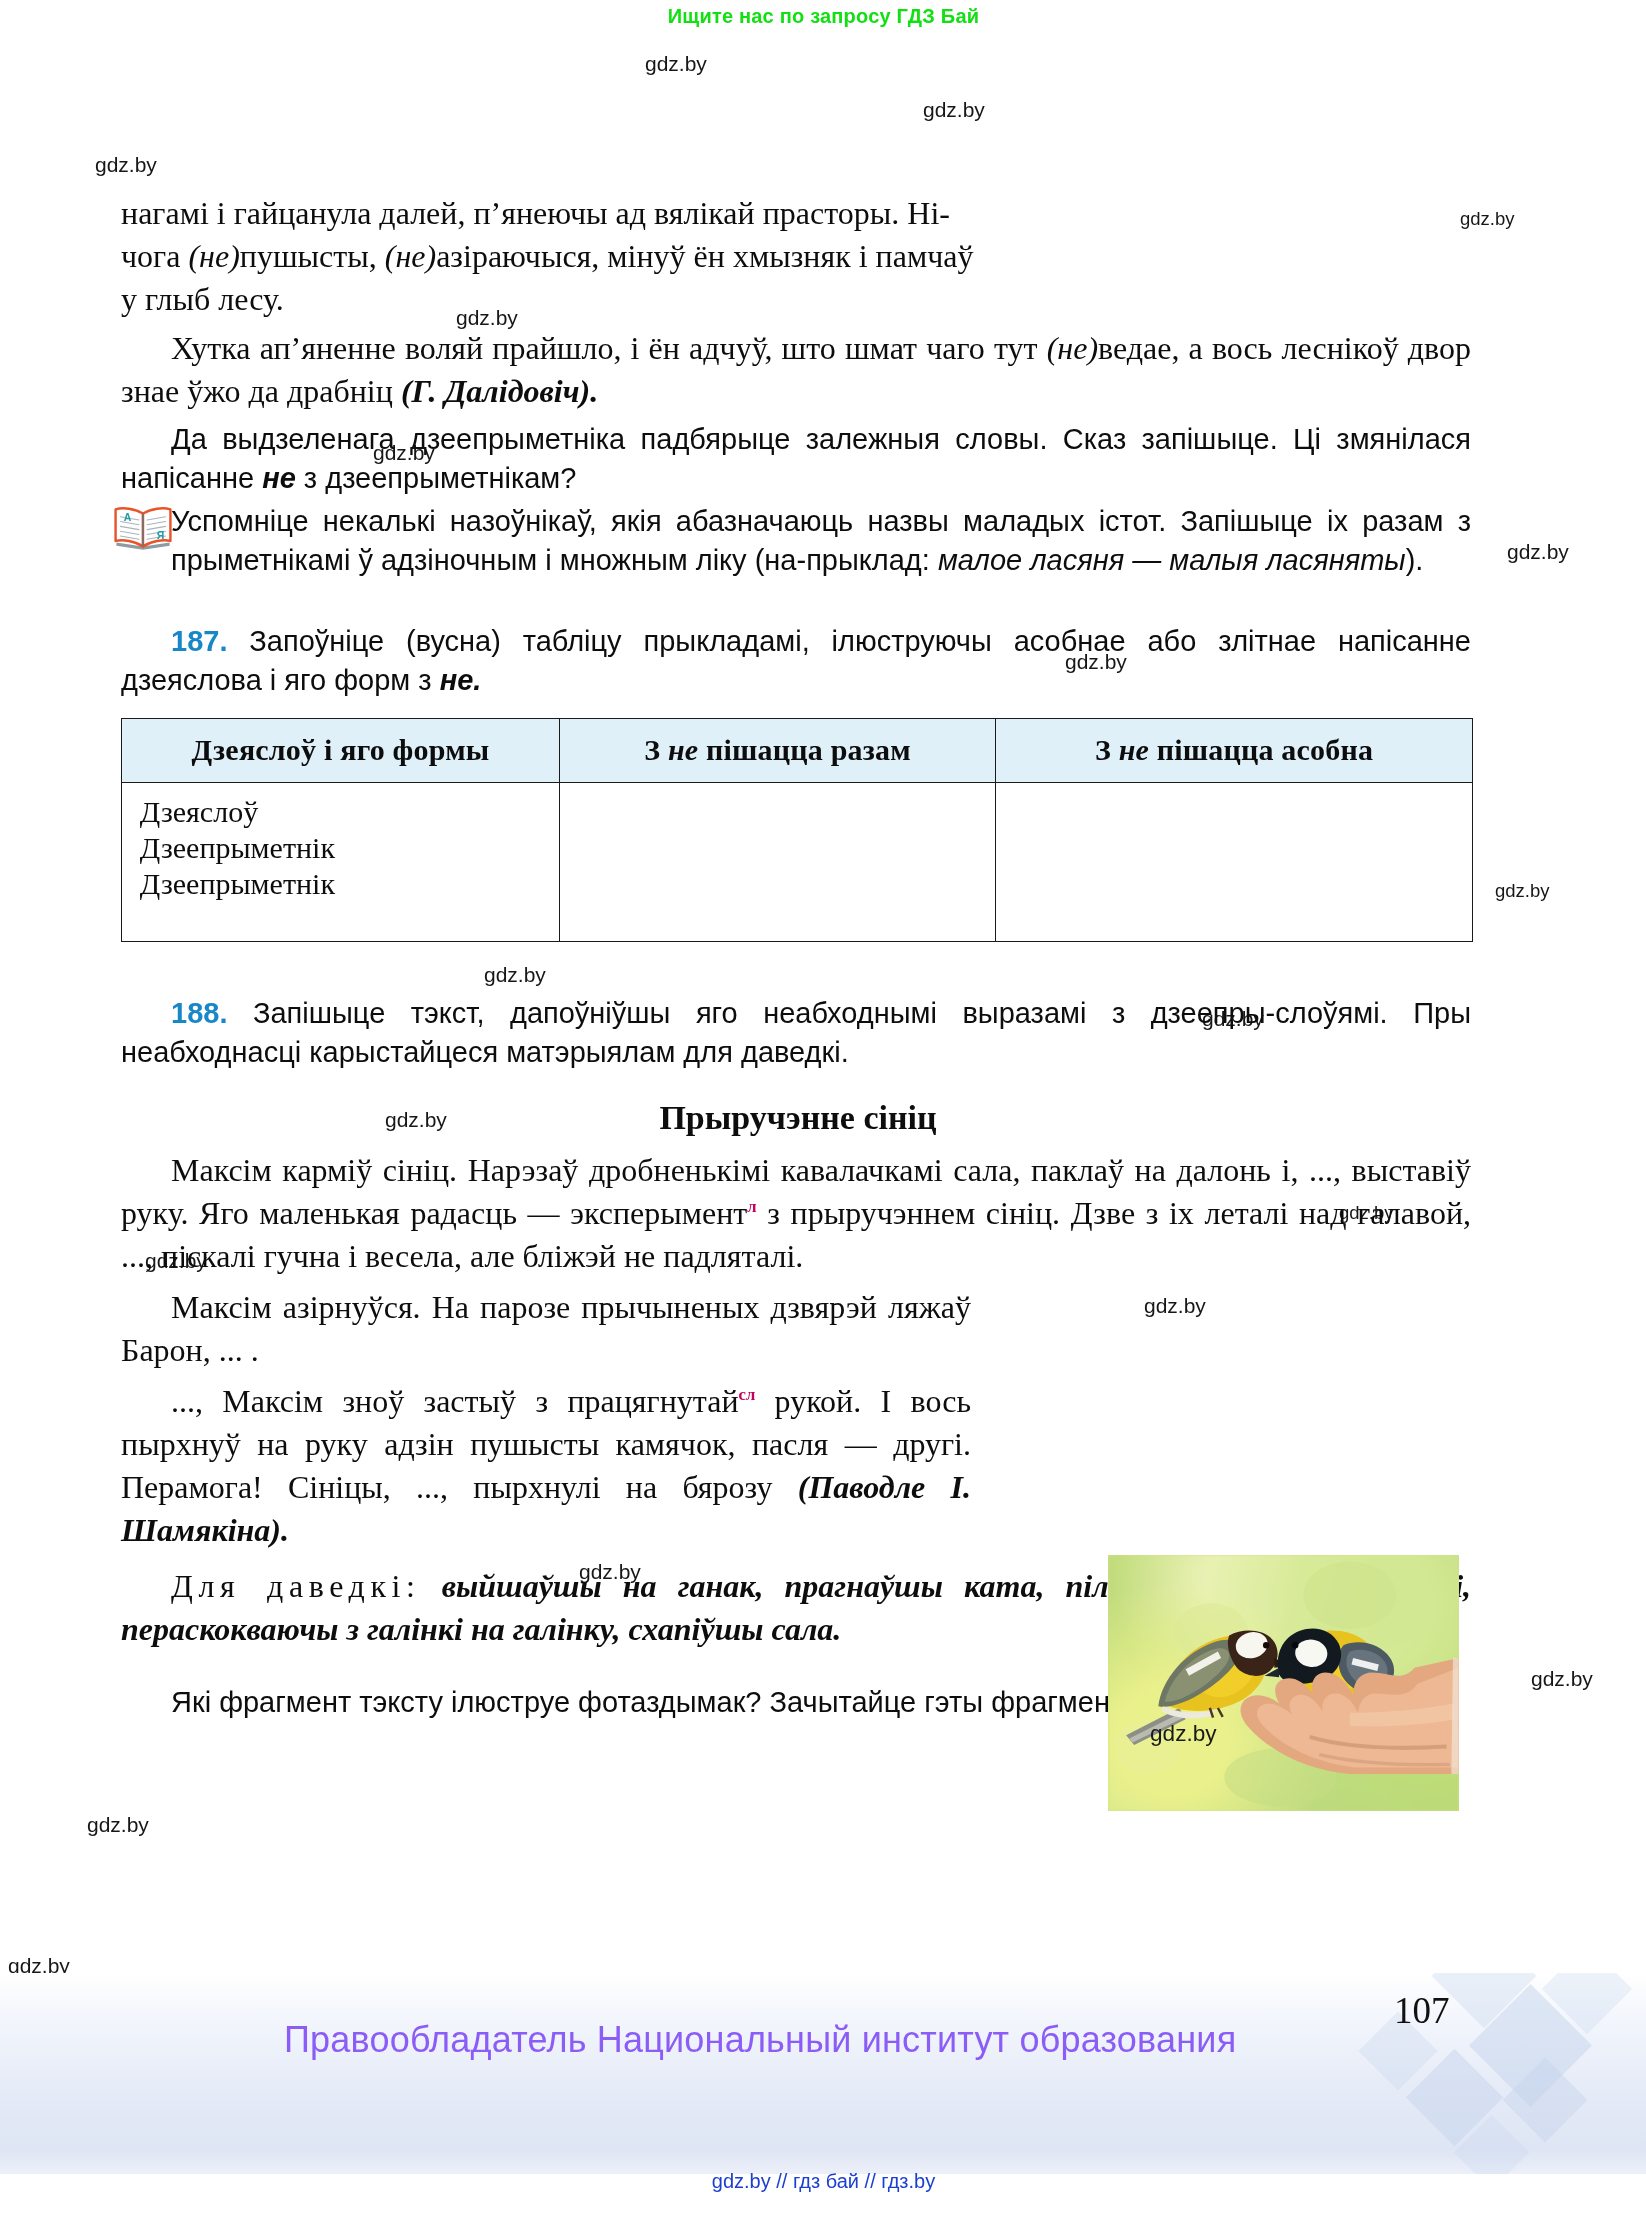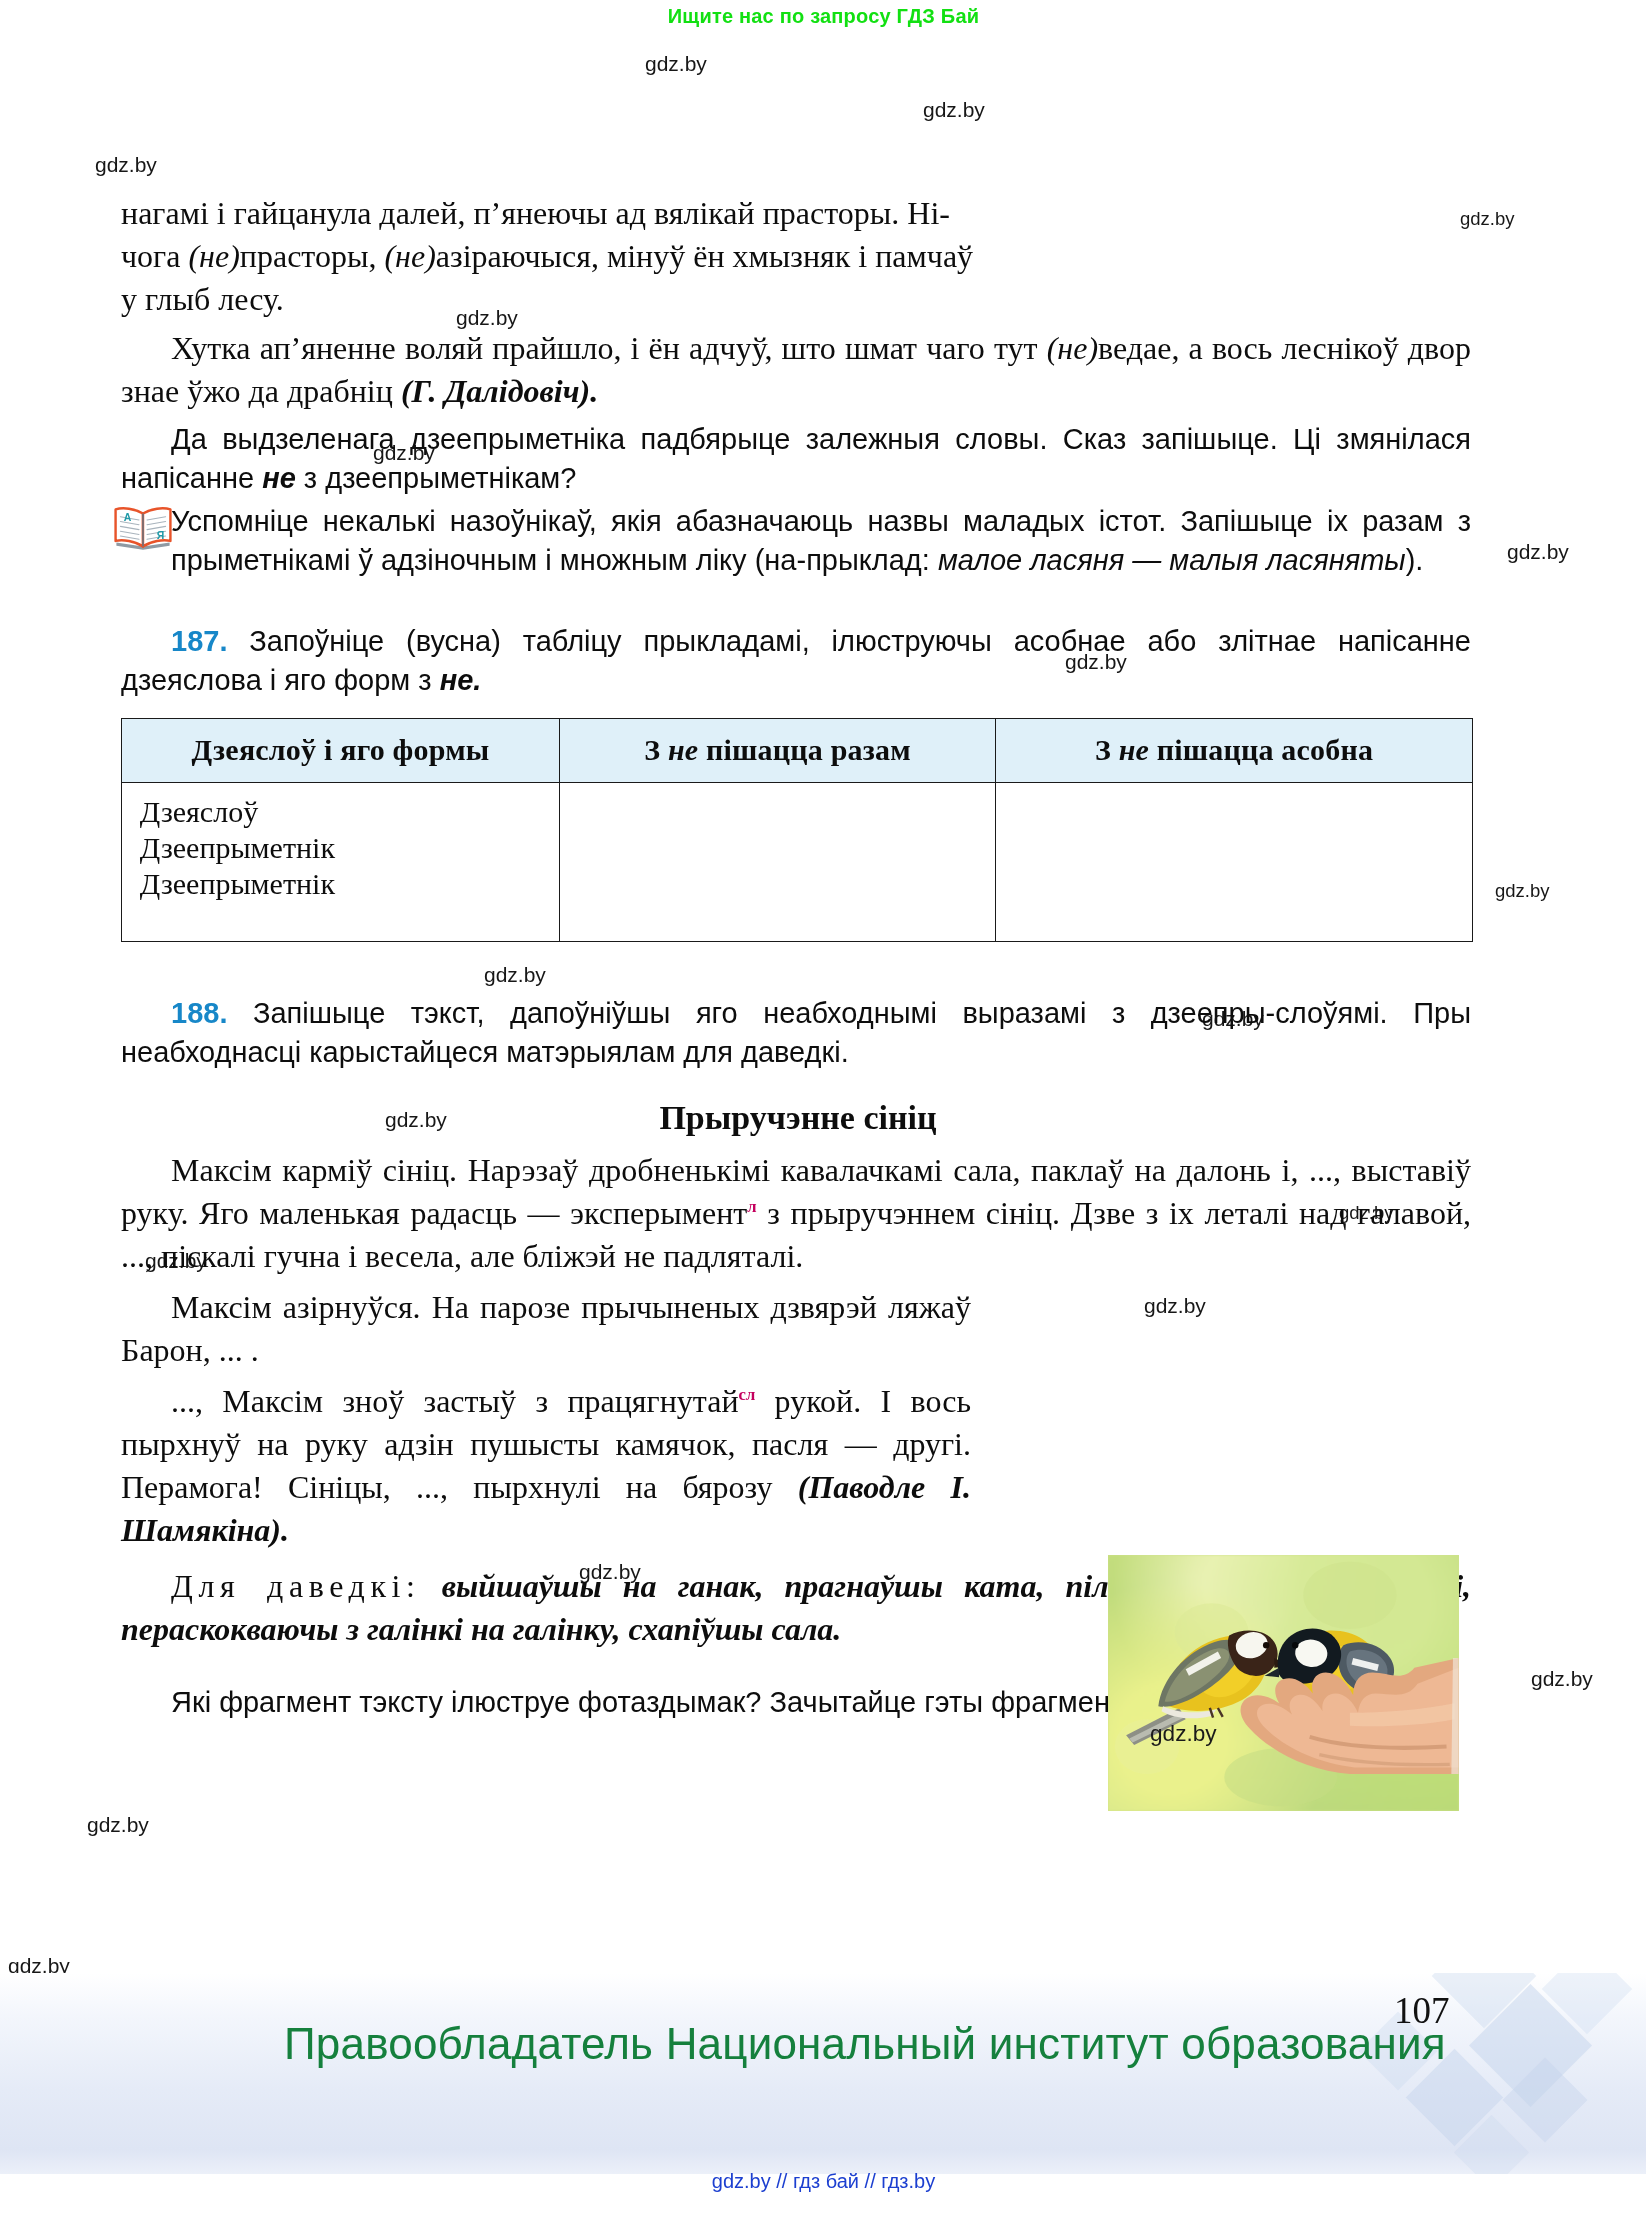--- a/index.html
+++ b/index.html
@@ -36,23 +36,23 @@
     color: #171717;
     font-family: "Liberation Sans", sans-serif;
     font-size: 21px;
     white-space: nowrap;
     pointer-events: none;
   }
   .wm.small { font-size: 18.5px; }
 
   .wm-pink {
     position: absolute;
-    color: #15803d;
-    font-family: "Liberation Sans", sans-serif;
-    font-size: 44px;
+    color: #8b5cf6;
+    font-family: "Liberation Sans", sans-serif;
+    font-size: 36px;
     white-space: nowrap;
     letter-spacing: 0.2px;
   }
   .wm-blue {
     position: absolute;
     color: #1c3fd0;
     font-family: "Liberation Sans", sans-serif;
     font-size: 20px;
     font-weight: normal;
     white-space: nowrap;
@@ -239,21 +239,21 @@
 <div class="wm" style="left:8px; top:1954px;">gdz.by</div>
 <div class="wm" style="left:471px; top:2011px;">gdz.by</div>
 <div class="wm" style="left:1428px; top:2067px;">gdz.by</div>
 <div class="wm" style="left:853px; top:2128px;">gdz.by</div>
 
 <div class="page">
 
   <div class="serif no-just" style="margin-top:192px;">
     <div>нагамі і гайцанула далей, п’янеючы ад вялікай прасторы. Ні-</div>
     <div>
-      <span>чога </span><span class="it">(не)</span><span>прасторы, </span><span class="it">(не)</span><span>азіраючыся, мінуў ён хмызняк і памчаў</span>
+      <span>чога </span><span class="it">(не)</span><span>пушысты, </span><span class="it">(не)</span><span>азіраючыся, мінуў ён хмызняк і памчаў</span>
     </div>
     <div>у глыб лесу.</div>
   </div>
 
   <div class="serif indent" style="margin-top:5.6px; width:1350px;">
     <span>Хутка ап’яненне воляй прайшло, і ён адчуў, што шмат чаго тут </span><span class="it">(не)</span><span>ведае, а вось леснікоў двор знае ўжо да драбніц </span><span class="it" style="font-weight:bold;">(Г. Далідовіч).</span>
   </div>
 
   <div class="sans indent" style="margin-top:7.3px; width:1350px;">
     <span>Да выдзеленага дзеепрыметніка падбярыце залежныя словы. Сказ запішыце. Ці змянілася напісанне </span><span class="bi">не</span><span> з дзеепрыметнікам?</span>

